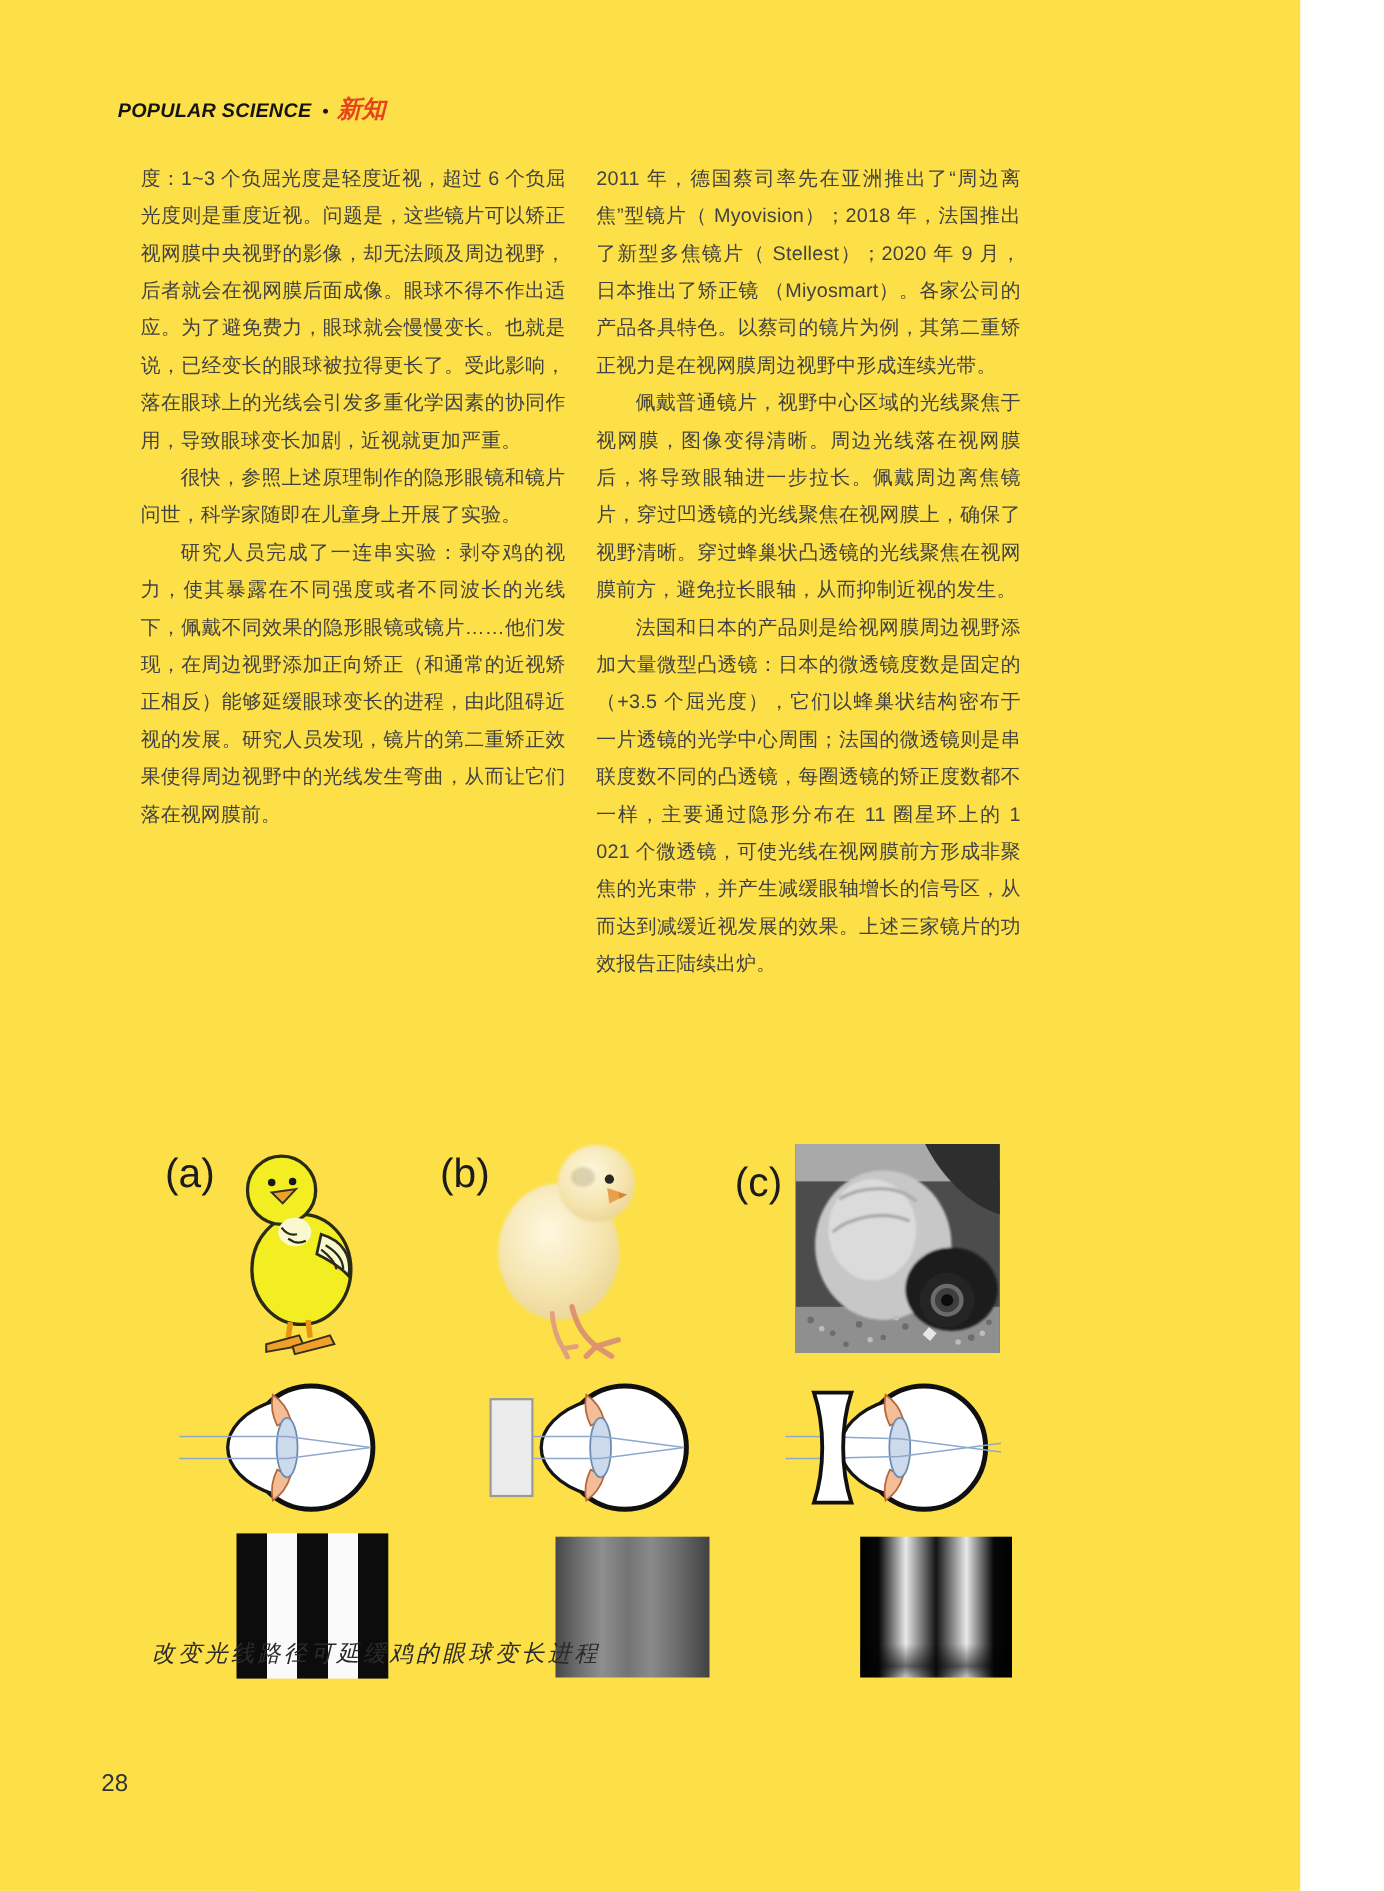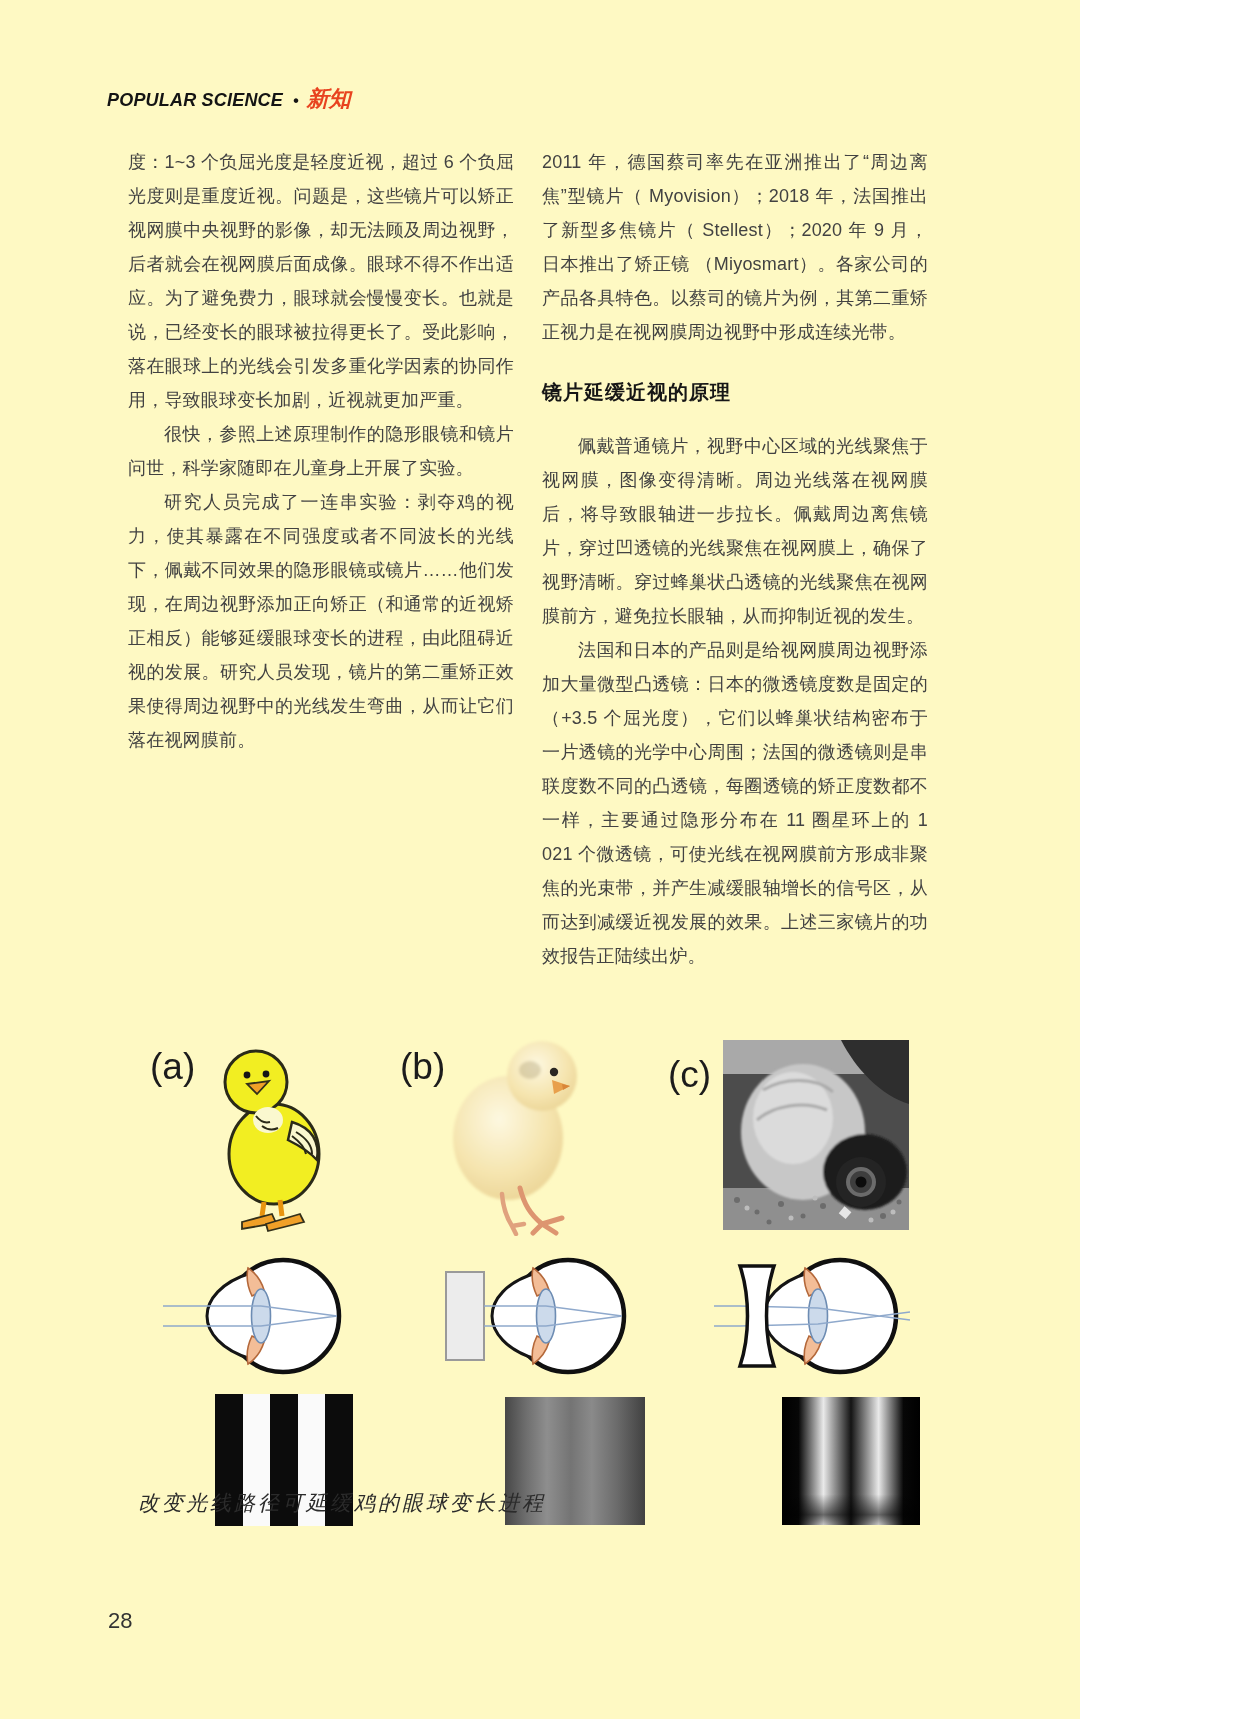--- a/index.html
+++ b/index.html
@@ -1,20 +1,20 @@
 <!DOCTYPE html>
 <html><head>
 <meta charset="utf-8">
 <style>
   html,body{margin:0;padding:0;background:#ffffff;}
   .page{
     position:relative;
-    width:1080px;
+    width:1182px;
     height:1719px;
-    background:#fef9c3;
+    background:#fde047;
     overflow:hidden;
     font-family:"Liberation Sans", sans-serif;
   }
   
   .mag-header{
     position:absolute; left:107px; top:84px;
     font-style:italic; font-weight:bold;
     white-space:nowrap;
   }
   .brand{ font-size:18px; letter-spacing:0.2px; color:#141414; }
@@ -61,42 +61,41 @@
       linear-gradient(90deg,#000 0%,#070707 12%,#e9e9e9 30%,#141414 50%,#e9e9e9 70%,#070707 88%,#000 100%);
   }
   .caption{
     position:absolute; left:133px; top:1484px;
     font-family:"DejaVu Serif", serif;
     font-style:italic;
     font-size:21px; color:#2b2b2b; letter-spacing:3px;
     margin:5px;
   }
   .page-number{
-    position:absolute; left:108px; top:1608px;
+    position:absolute; left:92px; top:1608px;
     font-size:22px; color:#333333;
   }
 </style>
 </head>
 <body>
 
 <div class="page">
 
   <div class="mag-header">
     <span class="brand">POPULAR SCIENCE</span><span class="bullet">•</span><span class="section" style="color:#e8431f">新知</span>
   </div>
 
   <div class="columns">
     <div class="col">
       <p>度：1~3 个负屈光度是轻度近视，超过 6 个负屈光度则是重度近视。问题是，这些镜片可以矫正视网膜中央视野的影像，却无法顾及周边视野，后者就会在视网膜后面成像。眼球不得不作出适应。为了避免费力，眼球就会慢慢变长。也就是说，已经变长的眼球被拉得更长了。受此影响，落在眼球上的光线会引发多重化学因素的协同作用，导致眼球变长加剧，近视就更加严重。</p>
       <p class="indent">很快，参照上述原理制作的隐形眼镜和镜片问世，科学家随即在儿童身上开展了实验。</p>
       <p class="indent">研究人员完成了一连串实验：剥夺鸡的视力，使其暴露在不同强度或者不同波长的光线下，佩戴不同效果的隐形眼镜或镜片……他们发现，在周边视野添加正向矫正（和通常的近视矫正相反）能够延缓眼球变长的进程，由此阻碍近视的发展。研究人员发现，镜片的第二重矫正效果使得周边视野中的光线发生弯曲，从而让它们落在视网膜前。</p>
     </div>
     <div class="col">
       <p>2011 年，德国蔡司率先在亚洲推出了“周边离焦”型镜片（ Myovision）；2018 年，法国推出了新型多焦镜片（ Stellest）；2020 年 9 月，日本推出了矫正镜 （Miyosmart）。各家公司的产品各具特色。以蔡司的镜片为例，其第二重矫正视力是在视网膜周边视野中形成连续光带。</p>
-      <h2>镜片延缓近视的原理</h2>
       <p class="indent">佩戴普通镜片，视野中心区域的光线聚焦于视网膜，图像变得清晰。周边光线落在视网膜后，将导致眼轴进一步拉长。佩戴周边离焦镜片，穿过凹透镜的光线聚焦在视网膜上，确保了视野清晰。穿过蜂巢状凸透镜的光线聚焦在视网膜前方，避免拉长眼轴，从而抑制近视的发生。</p>
       <p class="indent">法国和日本的产品则是给视网膜周边视野添加大量微型凸透镜：日本的微透镜度数是固定的（+3.5 个屈光度），它们以蜂巢状结构密布于一片透镜的光学中心周围；法国的微透镜则是串联度数不同的凸透镜，每圈透镜的矫正度数都不一样，主要通过隐形分布在 11 圈星环上的 1 021 个微透镜，可使光线在视网膜前方形成非聚焦的光束带，并产生减缓眼轴增长的信号区，从而达到减缓近视发展的效果。上述三家镜片的功效报告正陆续出炉。</p>
     </div>
   </div>
 
   <span class="panel-label" style="left:150px; top:1046px;">(a)</span>
   <span class="panel-label" style="left:400px; top:1046px;">(b)</span>
   <span class="panel-label" style="left:668px; top:1054px;">(c)</span>
 
   <svg class="fig-abs" style="left:212px; top:1042px;" width="122" height="192" viewBox="0 0 122 192">

